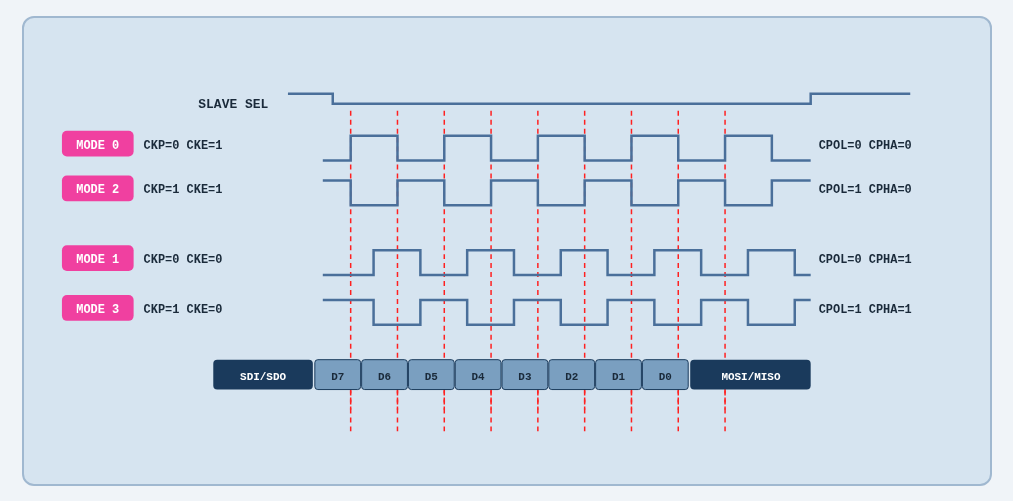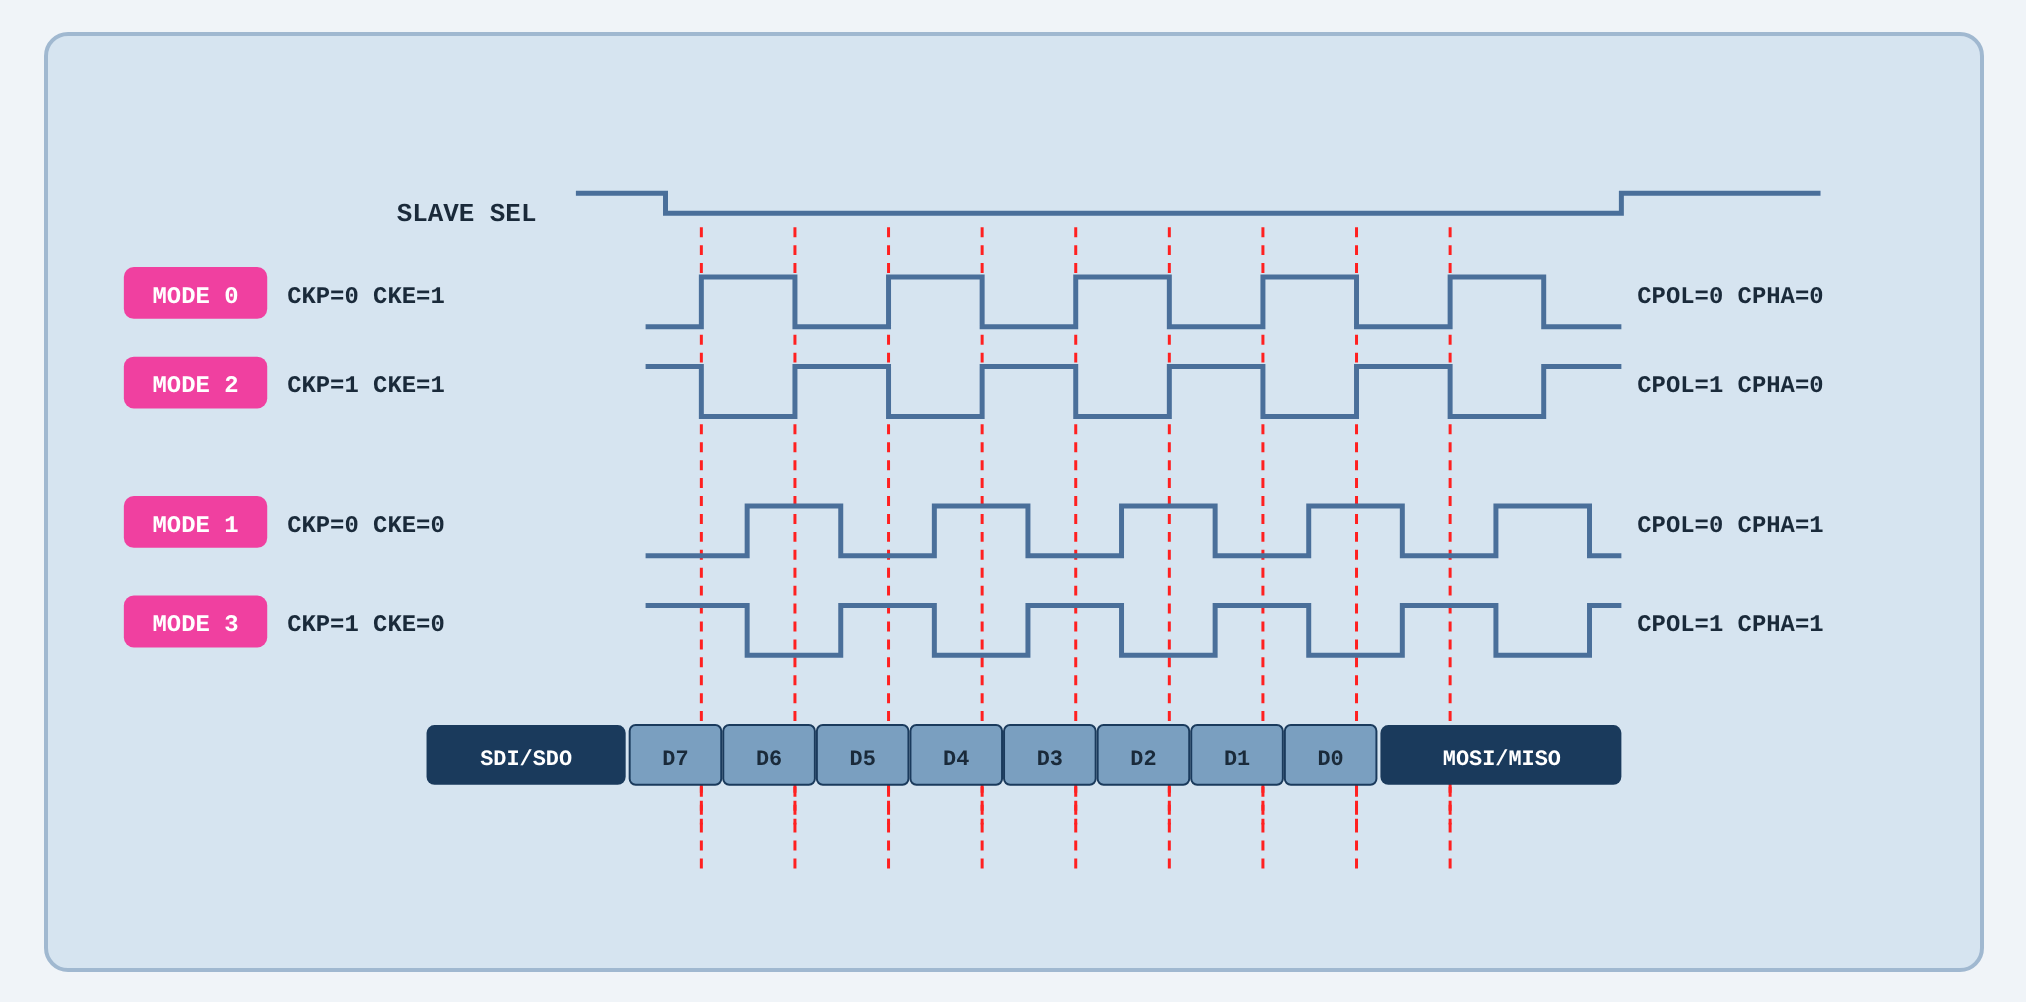--- a/index.html
+++ b/index.html
@@ -14,21 +14,20 @@
       justify-content: center;
     }
     .outer {
       width: 970px;
       height: 470px;
       background: #d6e4f0;
       border: 2px solid #a0b8d0;
       border-radius: 12px;
       padding: 18px 20px 14px 20px;
       display: flex;
-      flex-direction: column;
       align-items: center;
       justify-content: space-between;
     }
     .diagram-area {
       width: 100%;
       flex: 1;
       position: relative;
     }
     svg.diagram {
       width: 100%;

